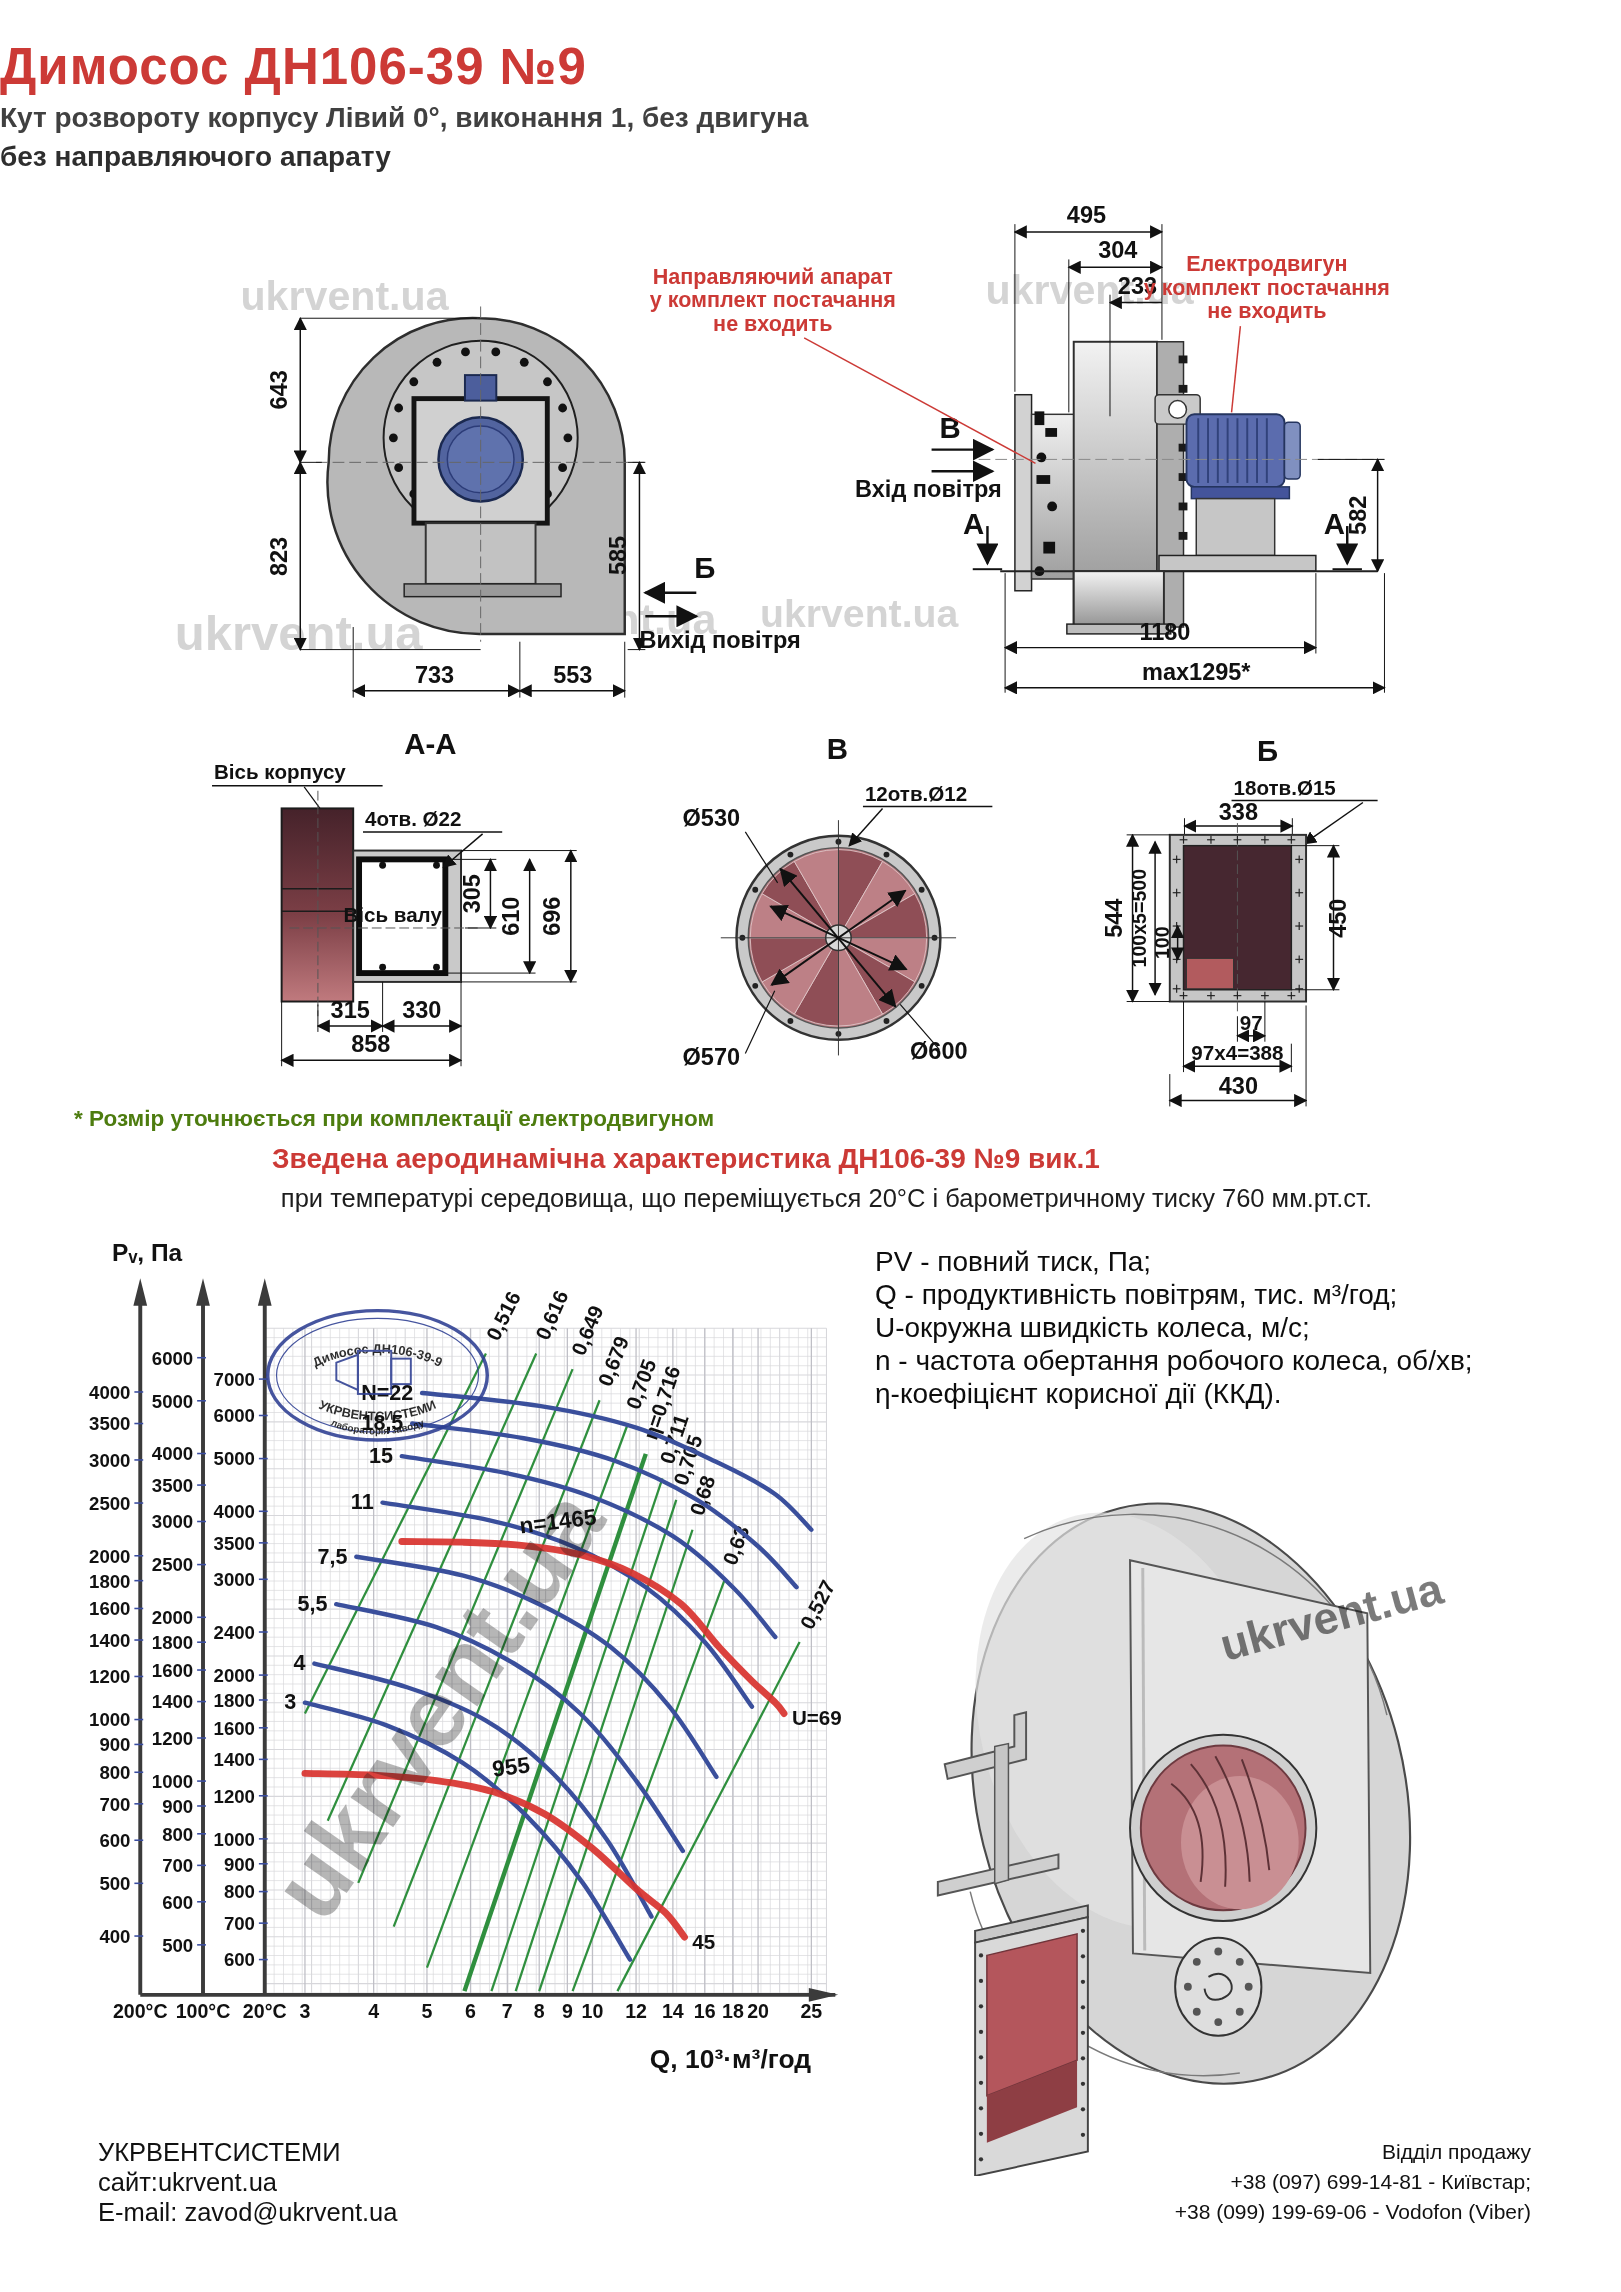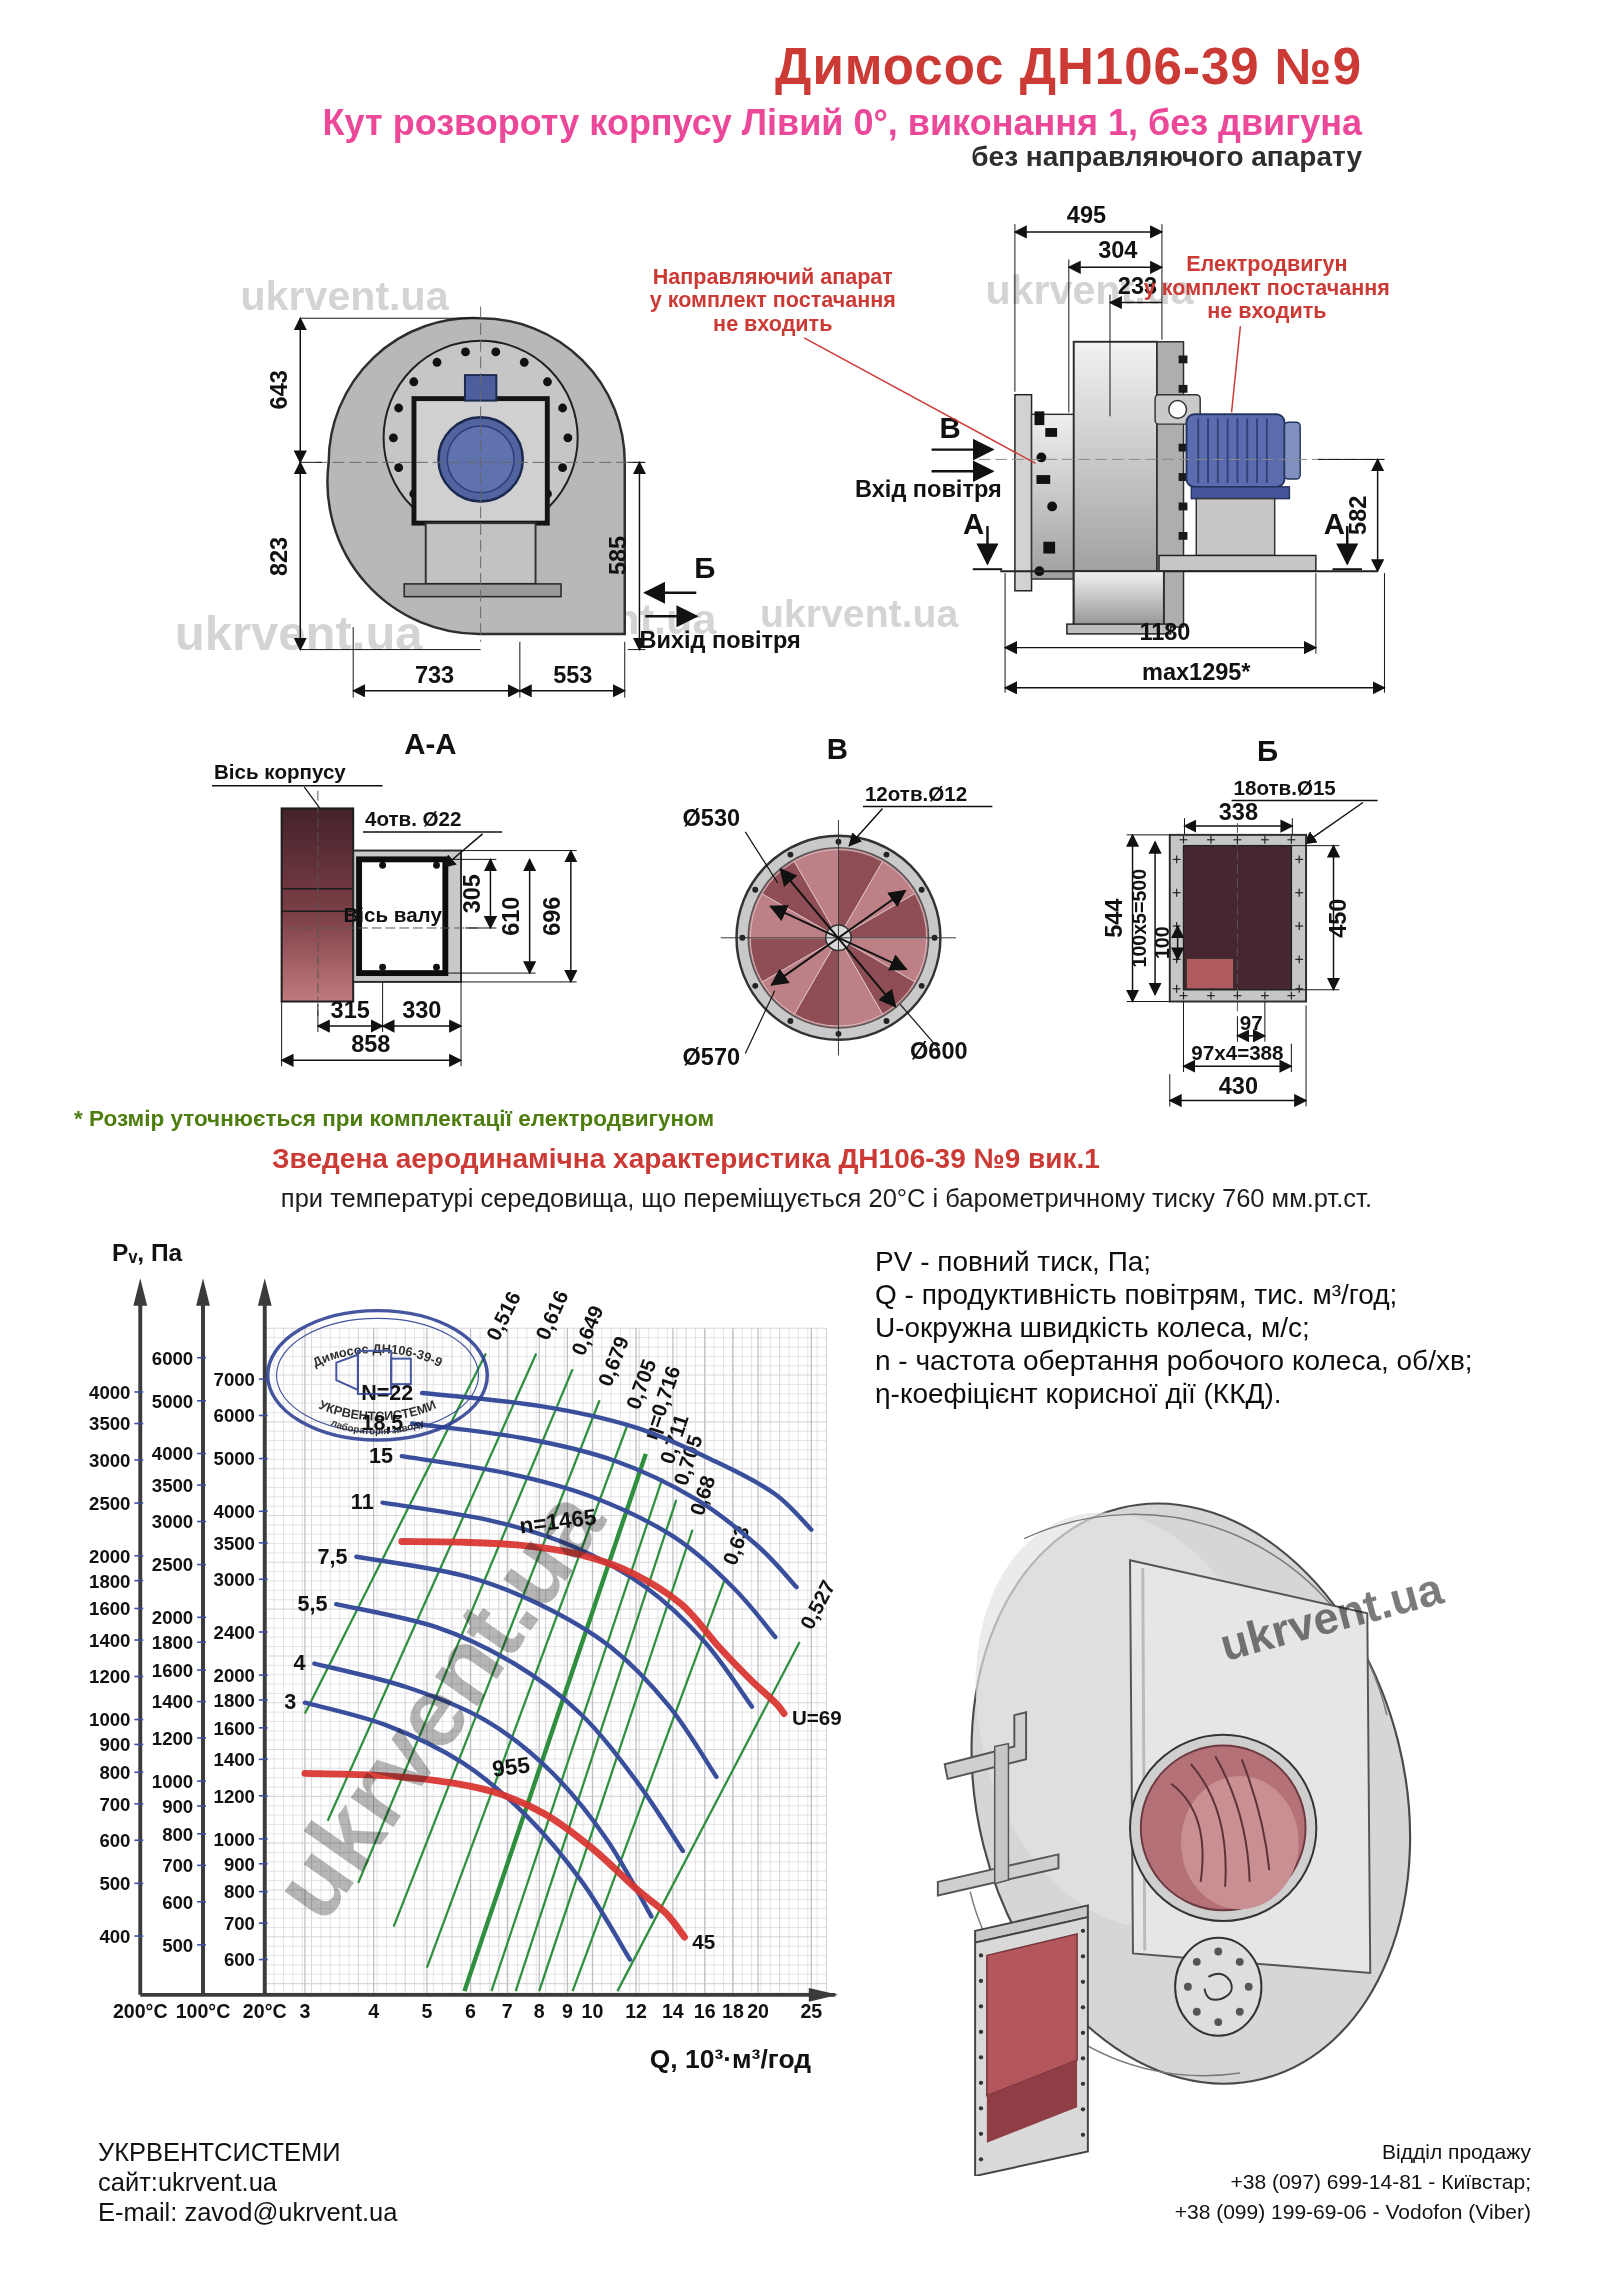--- a/index.html
+++ b/index.html
@@ -1,21 +1,21 @@
 <!DOCTYPE html>
 <html><head>
 <meta charset="utf-8">
 <style>
   html,body{margin:0;padding:0}
   body{width:1621px;height:2293px;position:relative;background:#fff;
        font-family:"Liberation Sans",sans-serif;color:#111;overflow:hidden}
   .abs{position:absolute}
-  .center-block{left:0;width:1362px;text-align:right}
+  .center-block{left:0;width:1362px;text-align:left}
   .doc-title{top:37px;font-size:51px;font-weight:bold;color:#cc3a36;letter-spacing:1px}
-  .doc-sub1{top:102px;font-size:36px;font-weight:bold;color:#ec4899}
+  .doc-sub1{top:102px;font-size:28px;font-weight:bold;color:#404040}
   .doc-sub2{top:141px;font-size:28px;font-weight:bold;color:#2e2e2e}
   .footnote{left:74px;top:1106px;font-size:22.5px;font-weight:bold;color:#4d7c0f}
   .sec2-title{top:1143px;left:0;width:1372px;text-align:center;font-size:28px;font-weight:bold;color:#cc3a36}
   .sec2-sub{top:1184px;left:0;width:1372px;text-align:right;font-size:25.5px;font-weight:normal;color:#1d1d1d}
   .legend{left:875px;top:1245px;font-size:28px;line-height:33px;color:#0d0d0d}
   .footer-left{left:98px;top:2137px;font-size:25.5px;line-height:30px}
   .footer-right{right:90px;top:2137px;font-size:21px;line-height:30px;text-align:right}
   svg{display:block}
   svg text{font-family:"Liberation Sans",sans-serif;fill:#111}
   .dim{font-size:24px;font-weight:bold}

